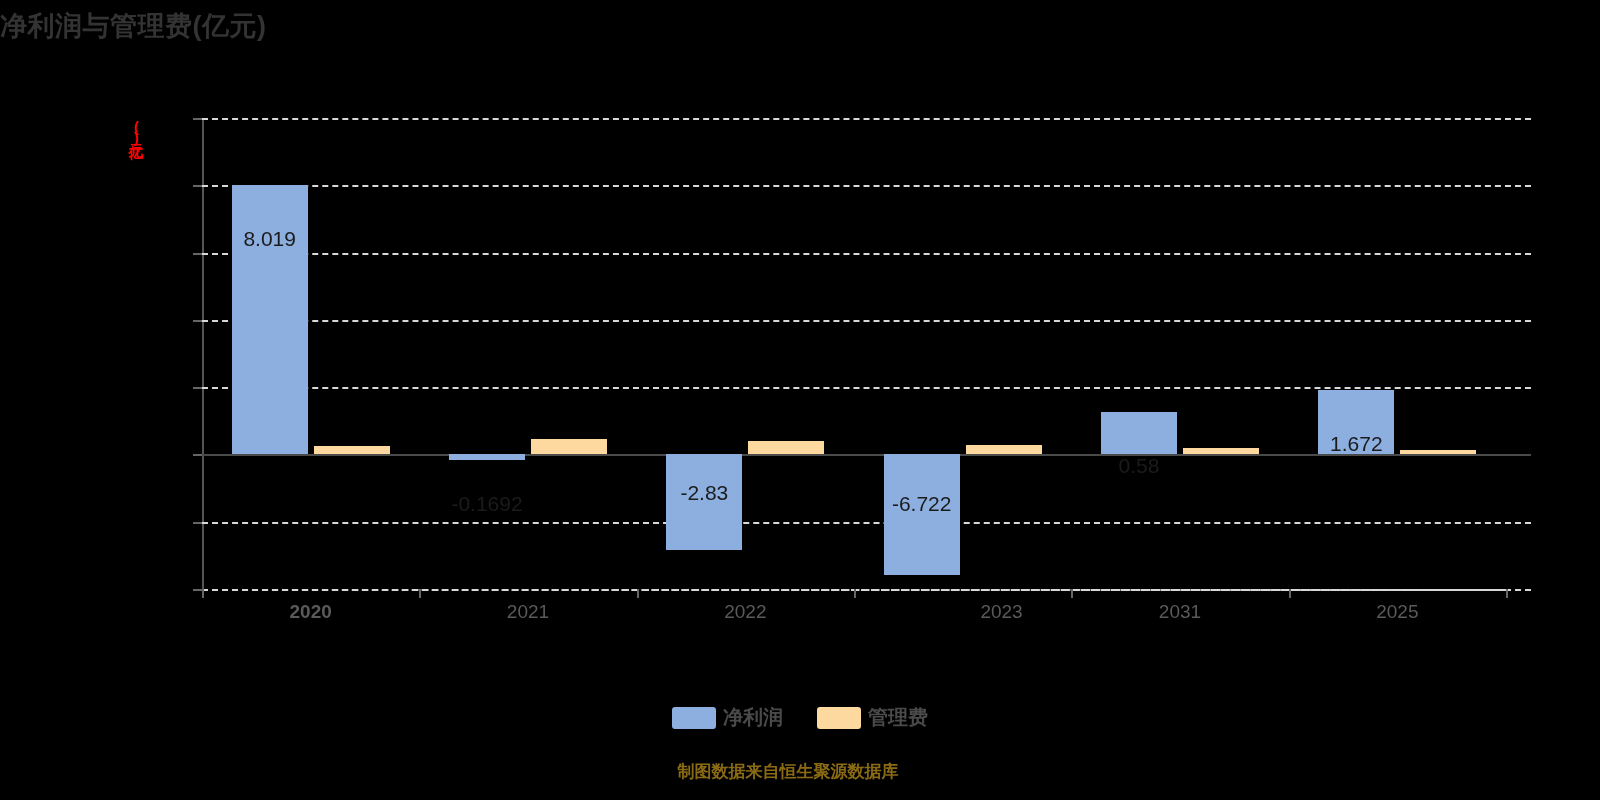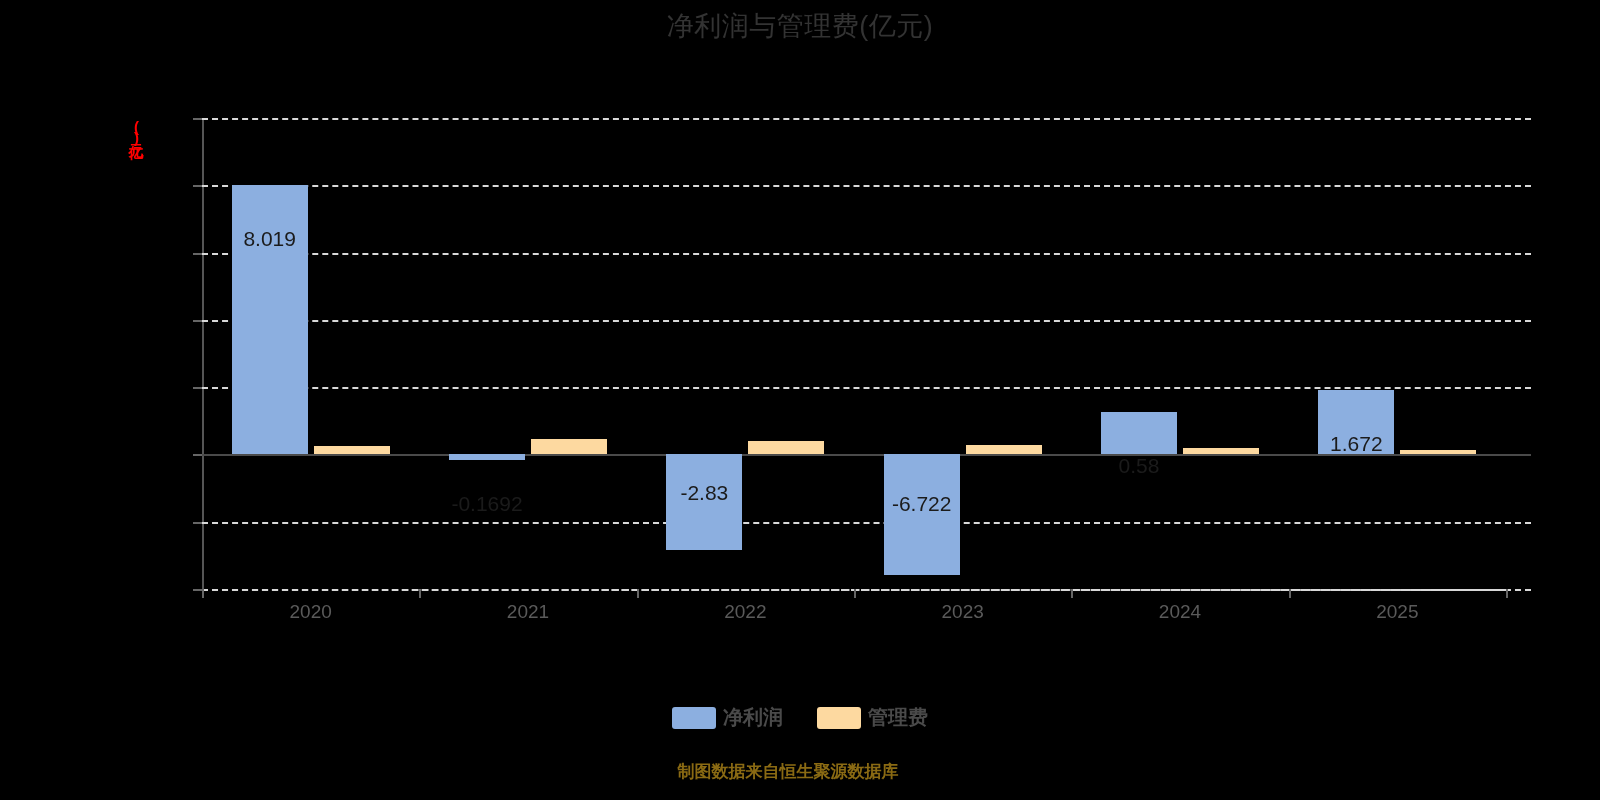--- a/index.html
+++ b/index.html
@@ -14,24 +14,23 @@
     font-family: "Liberation Sans", "DejaVu Sans", sans-serif;
     position: relative;
   }
 
   
   #chart-title {
     position: absolute;
     left: 0;
     top: 8px;
     width: 1600px;
-    text-align: center;
     color: #333333;
     font-size: 27px;
-    font-weight: normal;
+    font-weight: bold;
     letter-spacing: 0.5px;
   }
 
   
   #plot-area {
     position: absolute;
     left: 202px;
     top: 118px;
     width: 1304px;
     height: 471px;
@@ -221,24 +220,24 @@
     </div>
     <div class="legend-item">
       <span class="legend-swatch admin-fee"></span>
       <span class="legend-text">管理费</span>
     </div>
   </div>
 
 <div id="footer-note">制图数据来自恒生聚源数据库</div>
 
 <div class="x-tick" style="left: 202px;"></div>
-<div class="x-tick-label" style="left: 310.667px;">2020</div>
+<div class="x-tick-label" style="left: 310.667px; font-weight: bold;">2020</div>
 <div class="x-tick" style="left: 419.333px;"></div>
 <div class="x-tick-label" style="left: 528px;">2021</div>
 <div class="x-tick" style="left: 636.667px;"></div>
 <div class="x-tick-label" style="left: 745.333px;">2022</div>
 <div class="x-tick" style="left: 854px;"></div>
-<div class="x-tick-label" style="left: 962.667px;">2023</div>
+<div class="x-tick-label" style="left: 962.667px; text-align: right;">2023</div>
 <div class="x-tick" style="left: 1071.33px;"></div>
-<div class="x-tick-label" style="left: 1180px;">2024</div>
+<div class="x-tick-label" style="left: 1180px;">2031</div>
 <div class="x-tick" style="left: 1288.67px;"></div>
 <div class="x-tick-label" style="left: 1397.33px;">2025</div>
 <div class="x-tick" style="left: 1506px;"></div>
 
 </body></html>

